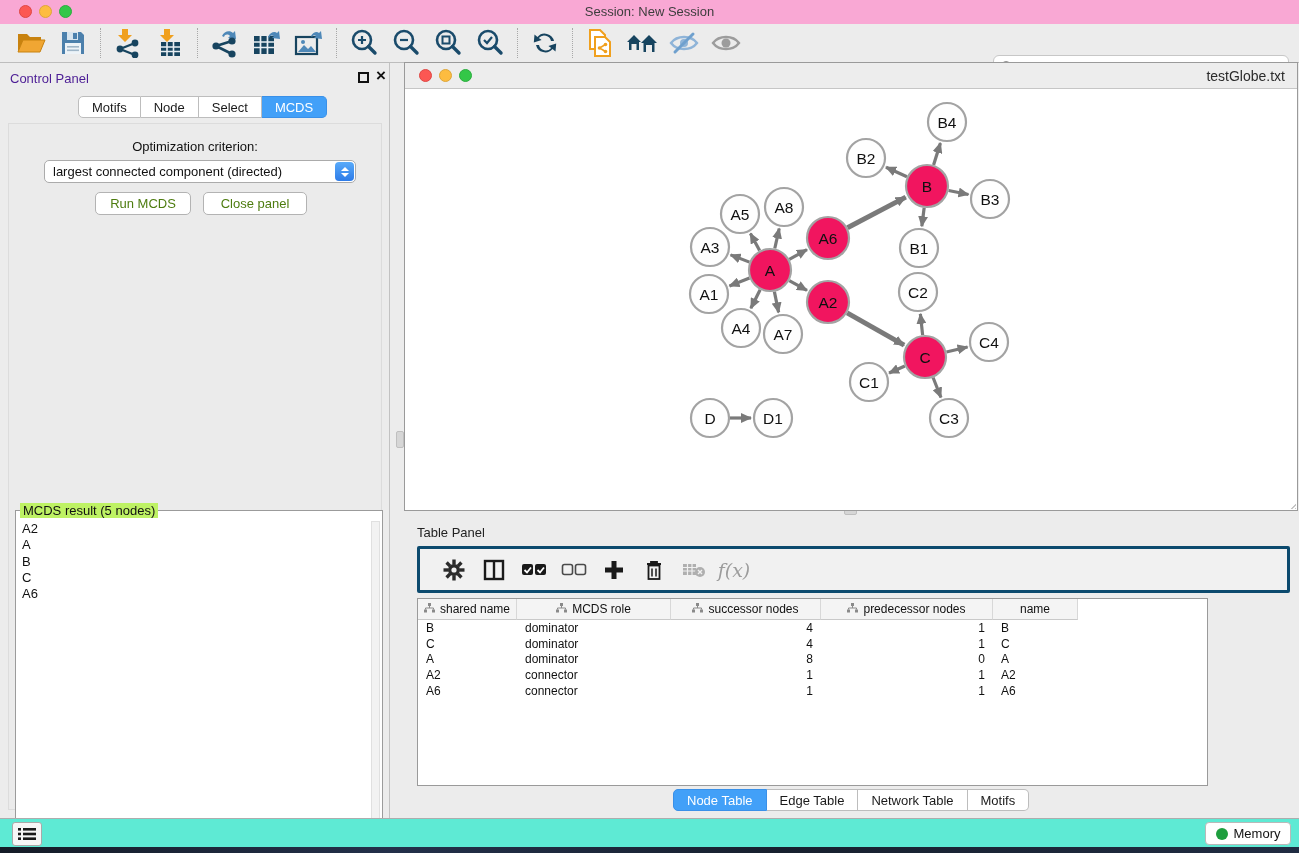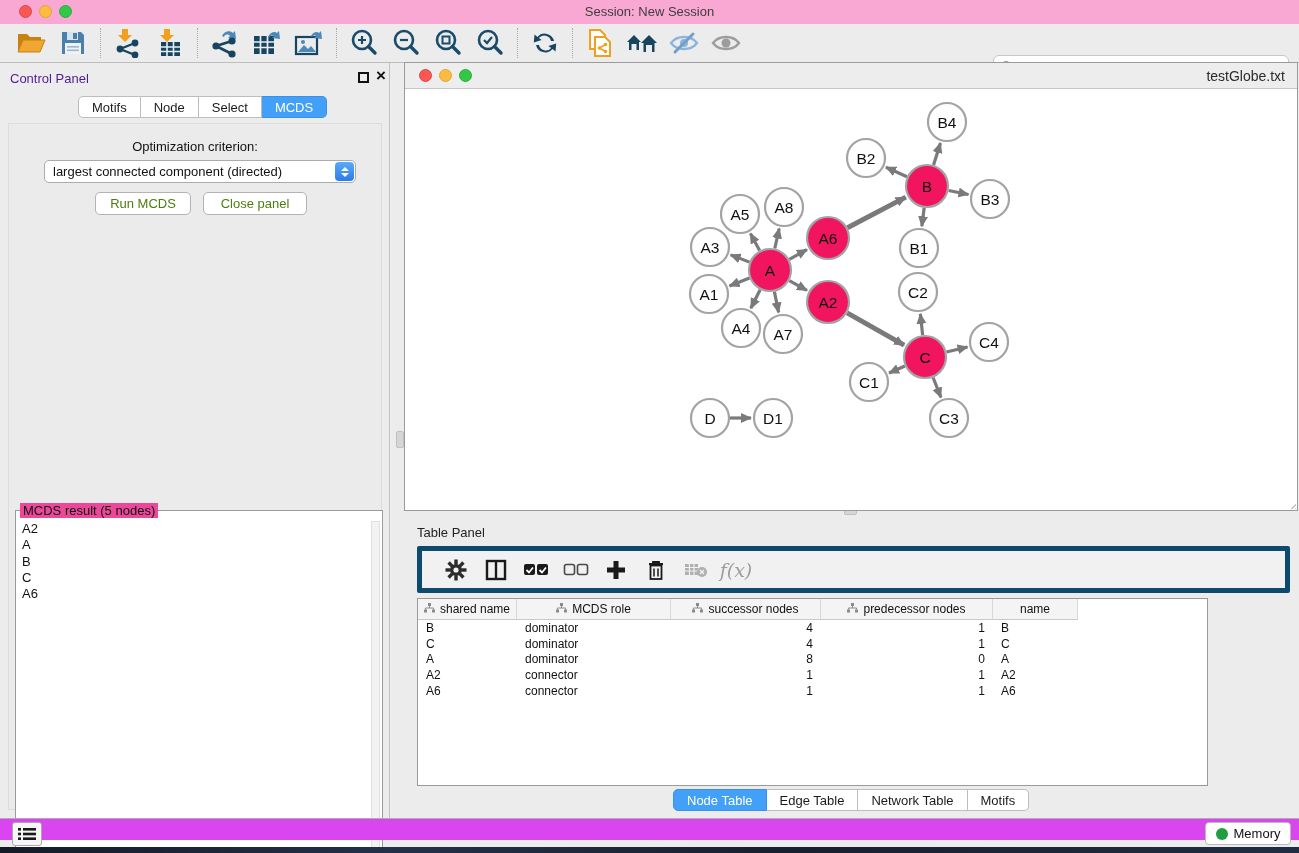--- a/index.html
+++ b/index.html
@@ -38,55 +38,55 @@
     border:1px solid #ABABAB; border-radius:5px; font-size:13px; color:#111;
     display:flex; align-items:center; padding-left:8px; }
   #criterion .stepper { position:absolute; right:1px; top:1px; width:19px; height:19px; border-radius:4px;
     background:linear-gradient(#59ABFA,#2D7BE8); display:flex; flex-direction:column; align-items:center; justify-content:center; }
   .chev-up { width:0; height:0; border-left:4px solid transparent; border-right:4px solid transparent; border-bottom:4px solid #fff; margin-bottom:2px;}
   .chev-dn { width:0; height:0; border-left:4px solid transparent; border-right:4px solid transparent; border-top:4px solid #fff; }
   .btn { position:absolute; height:23px; background:#fff; border:1px solid #B3B3B3; border-radius:5px;
     font-size:13px; color:#4d7c0f; display:flex; align-items:center; justify-content:center; }
   #mcds-result { position:absolute; left:6px; top:386px; width:368px; height:352px;
     border:1px solid #9B9B9B; background:#fff; }
-  #mcds-legend { position:absolute; left:4px; top:-8px; background:#ec4899; padding:0 3px; font-size:13px; color:#111; }
+  #mcds-legend { position:absolute; left:4px; top:-8px; background:#bef264; padding:0 3px; font-size:13px; color:#111; }
   #mcds-list { position:absolute; left:2px; top:10px; right:12px; bottom:2px; overflow:hidden; }
   #mcds-list div { font-size:13px; color:#111; line-height:16.3px; padding-left:4px; }
   #mcds-scroll { position:absolute; right:2px; top:10px; width:9px; bottom:2px; background:#F2F2F2; border:1px solid #E0E0E0; }
   
   #net-window { position:absolute; left:404px; top:62px; width:894px; height:449px;
     background:#fff; border:1px solid #9A9A9A; }
   #net-titlebar { position:absolute; left:0; top:0; width:100%; height:26px;
     background:#EDEDED; border-bottom:1px solid #C6C6C6; }
   #net-title { position:absolute; right:12px; top:5px; font-size:14px; color:#2b2b2b; }
   #graph { position:absolute; left:0; top:26px; width:892px; height:421px; }
   #resize-grip { position:absolute; right:1px; bottom:1px; width:14px; height:14px; overflow:hidden; }
   #resize-grip span { position:absolute; background:#AFAFAF; width:22px; height:1px; transform:rotate(-45deg); }
   
   .split-handle { position:absolute; background:#D6D6D6; border:1px solid #BFBFBF; border-radius:2px; }
   
   #table-panel { position:absolute; left:404px; top:516px; width:895px; height:302px; background:#ECECEC; }
   #tp-title { position:absolute; left:13px; top:9px; font-size:13px; color:#222; }
   #tp-toolbar { position:absolute; left:13px; top:30px; width:873px; height:47px;
-    background:#F1F1F1; border:5px solid #0c4a6e; border-radius:2px; display:flex; align-items:center; padding-left:14px; }
+    background:#F1F1F1; border:3px solid #0c4a6e; border-radius:2px; display:flex; align-items:center; padding-left:14px; }
   .tp-btn { width:40px; height:34px; display:flex; align-items:center; justify-content:center; }
   #fx { font-family:"DejaVu Serif", serif; font-style:italic; font-size:19px; color:#9C9C9C; }
   #node-table { position:absolute; left:13px; top:82px; width:791px; height:188px;
     background:#fff; border:1px solid #9A9A9A; overflow:hidden; }
   #nt-header { display:flex; height:21px; }
   .nt-h { background:#F4F4F4; border-right:1px solid #D8D8D8; border-bottom:1px solid #C9C9C9;
     display:flex; align-items:center; justify-content:center; gap:5px; font-size:12px; color:#111; }
   .nt-h svg { flex:none; }
   .nt-row { display:flex; height:15.8px; align-items:center; }
   .nt-c { font-size:12px; color:#111; overflow:hidden; white-space:nowrap; }
   #tp-tabs { position:absolute; left:269px; top:273px; }
   #tp-tabs .seg { font-size:13px; }
   
-  #statusbar { position:absolute; left:0; top:818px; width:1299px; height:22px;
-    background:#d946ef; border-top:1px solid #ADADAD; }
+  #statusbar { position:absolute; left:0; top:818px; width:1299px; height:29px;
+    background:#5eead4; border-top:1px solid #ADADAD; }
   #list-btn { position:absolute; left:12px; top:3px; width:30px; height:24px; background:#F6F6F6;
     border:1px solid #A9A9A9; border-radius:3px; display:flex; align-items:center; justify-content:center; }
   #memory-btn { position:absolute; right:8px; top:3px; width:86px; height:23px; background:#fff;
     border:1px solid #B9B9B9; border-radius:4px; display:flex; align-items:center; justify-content:center; gap:6px;
     font-size:13px; color:#111; }
   #memory-dot { width:12px; height:12px; border-radius:50%; background:#1E9E3E; }
   #desktop-strip { position:absolute; left:0; top:847px; width:1299px; height:6px;
     background:linear-gradient(90deg,#141b26,#23304a 30%,#17202e 60%,#202c42); }
 </style>
 </head>

